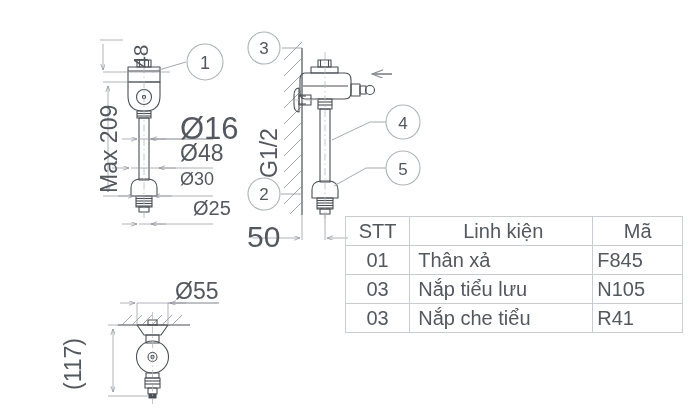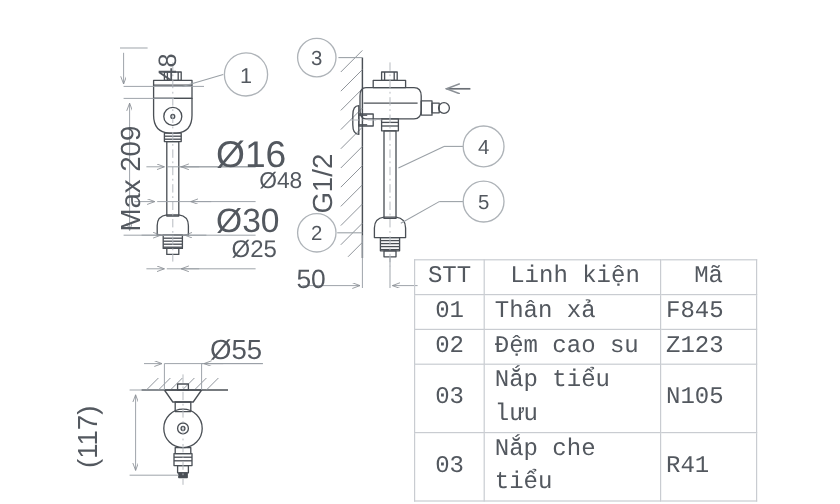--- a/index.html
+++ b/index.html
@@ -14,23 +14,23 @@
     position:absolute;
     font-family:"Liberation Sans","DejaVu Sans",sans-serif;
     color:#53585f;
     white-space:nowrap;
     line-height:1;
   }
   .rot90{transform:rotate(-90deg);transform-origin:left top;}
 
   
   #parts-table{
-    position:absolute;left:345px;top:216px;width:286px;
+    position:absolute;left:345px;top:216px;width:338px;
     border-collapse:collapse;
-    font-family:Liberation Mono, monospace;
+    font-family:Liberation Sans, sans-serif;
     color:#53585f;
   }
   #parts-table td,#parts-table th{
     border:1px solid #c9ccd1;
     font-weight:normal;
     font-size:20px;
     padding:0 4px;
     height:28px;
     line-height:28px;
   }
@@ -267,53 +267,48 @@
       <line x1="113" y1="329" x2="113" y2="392" marker-start="url(#arR)" marker-end="url(#ar)"></line>
     </g>
   </svg>
 
   <div class="dimtext rot90" style="left:130px;top:68px;font-size:21px;">48</div>
 
   <div class="dimtext rot90" style="left:98px;top:193px;font-size:23px;">Max 209</div>
 
   <div class="dimtext" style="left:180px;top:113px;font-size:31px;">Ø16</div>
 
-  <div class="dimtext" style="left:180px;top:142px;font-size:19px;margin-left:36px;">Ø48</div>
-
-  <div class="dimtext" style="left:180px;top:170px;font-size:28px;">Ø30</div>
+  <div class="dimtext" style="left:180px;top:142px;font-size:23px;">Ø48</div>
+
+  <div class="dimtext" style="left:180px;top:170px;font-size:18px;">Ø30</div>
 
   <div class="dimtext" style="left:193px;top:198px;font-size:20px;">Ø25</div>
 
   <div class="dimtext rot90" style="left:258px;top:178px;font-size:23px;">G1/2</div>
 
-  <div class="dimtext" style="left:247px;top:222px;font-size:22px;">50</div>
+  <div class="dimtext" style="left:247px;top:222px;font-size:30px;">50</div>
 
   <div class="dimtext" style="left:175px;top:280px;font-size:23px;">Ø55</div>
 
   <div class="dimtext rot90" style="left:62px;top:390px;font-size:23px;">(117)</div>
 
 
   <table id="parts-table">
     <tbody>
       <tr class="hdr">
         <td class="c-stt">STT</td>
         <td class="c-name">Linh kiện</td>
         <td class="c-code">Mã</td>
       </tr>
       <tr>
         <td class="c-stt">01</td>
         <td class="c-name">Thân xả</td>
         <td class="c-code">F845</td>
       </tr>
       <tr>
-        <td class="c-stt">02</td>
-        <td class="c-name">Đệm cao su</td>
-        <td class="c-code">Z123</td>
-      </tr>
-      <tr>
         <td class="c-stt">03</td>
         <td class="c-name">Nắp tiểu lưu</td>
         <td class="c-code">N105</td>
       </tr>
       <tr>
         <td class="c-stt">03</td>
         <td class="c-name">Nắp che tiểu</td>
         <td class="c-code">R41</td>
       </tr>
     </tbody>

